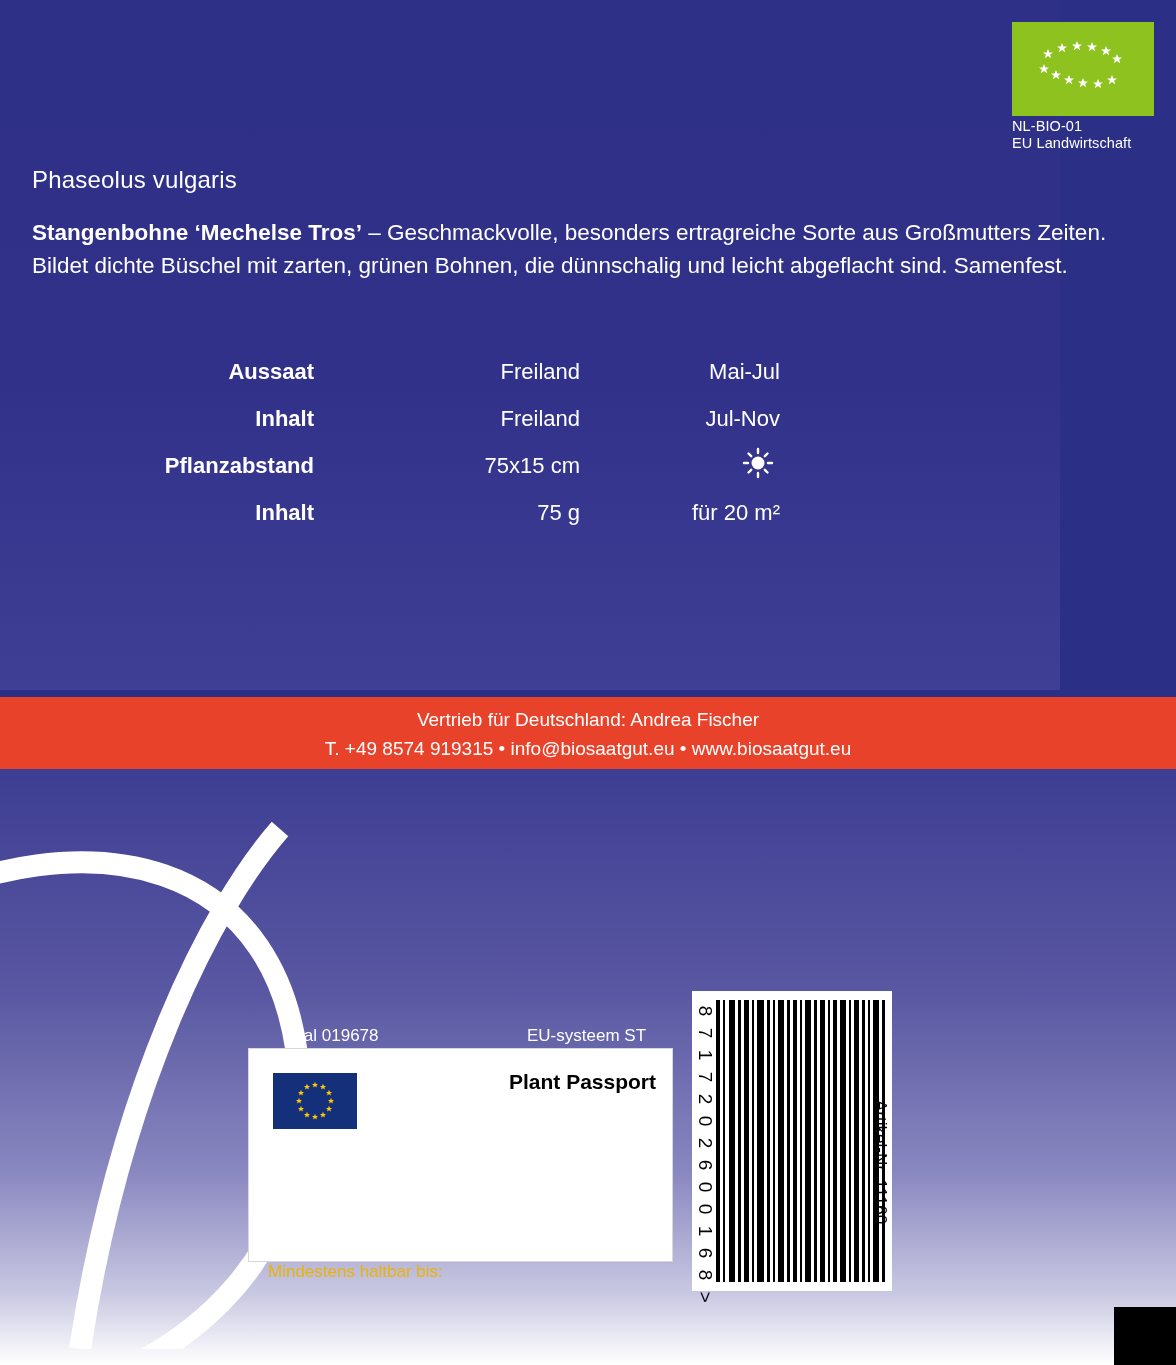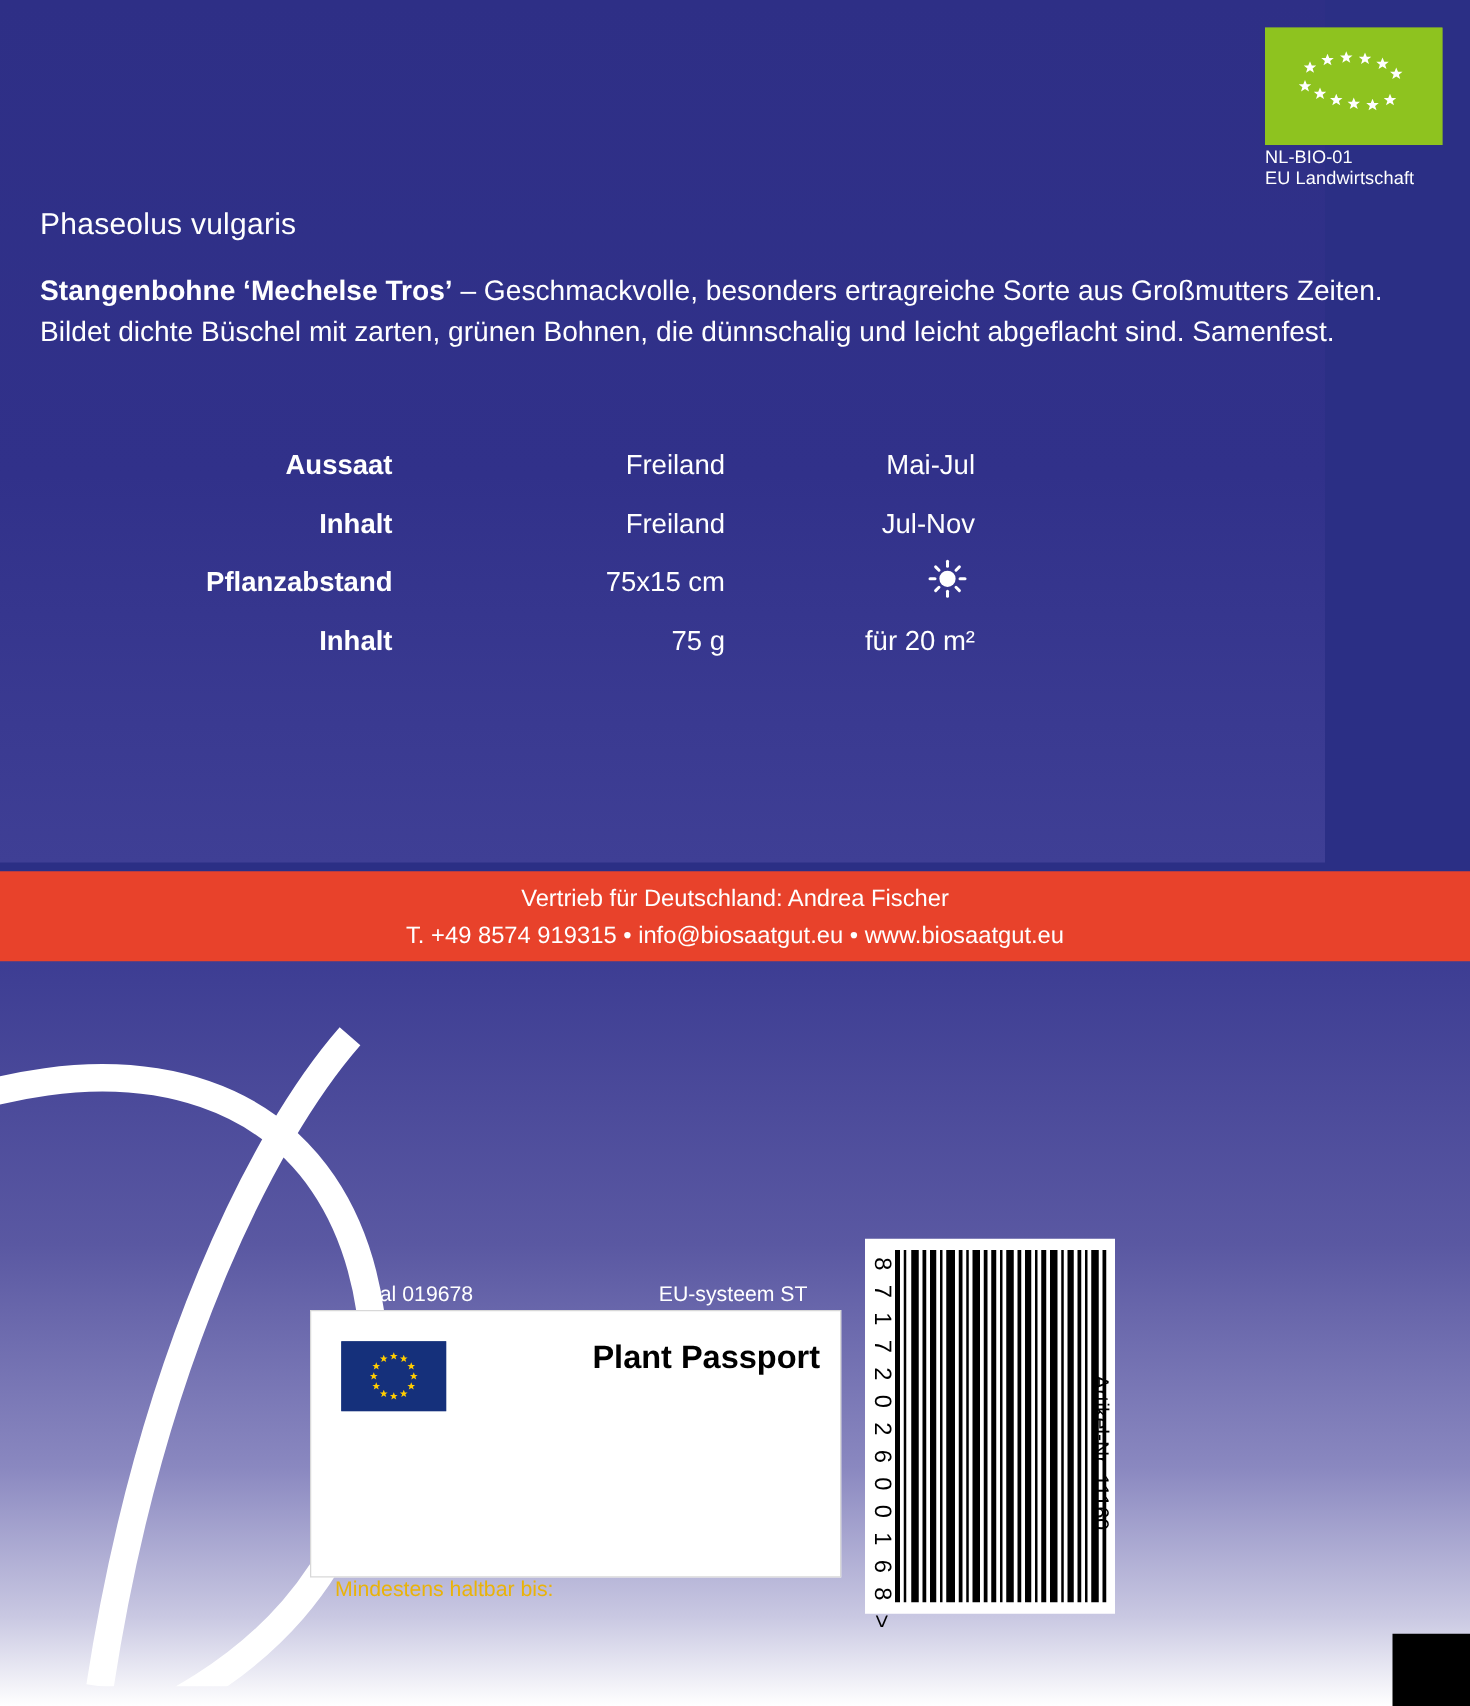--- a/index.html
+++ b/index.html
@@ -137,21 +137,21 @@
   .passport {
     position: absolute;
     left: 248px; top: 1048px;
     width: 425px; height: 214px;
     background: #ffffff;
     border: 1px solid #d8d8d8;
   }
   .passport-title {
     position: absolute;
     right: 16px; top: 21px;
-    font-size: 26px;
+    font-size: 21px;
     font-weight: bold;
     color: #000000;
   }
   .eu-flag {
     position: absolute;
     left: 24px; top: 24px;
     width: 84px; height: 56px;
     background: #15307b;
   }
 

